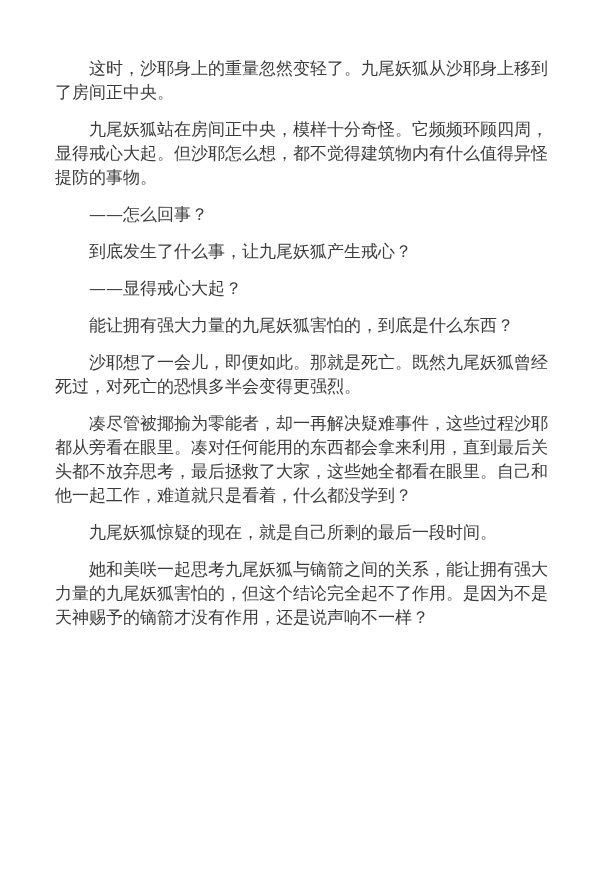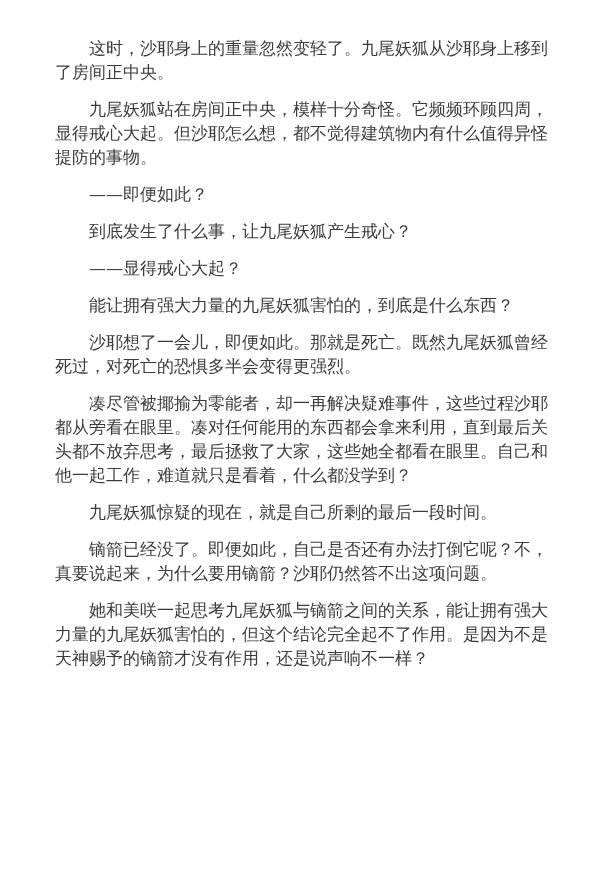--- a/index.html
+++ b/index.html
@@ -9,42 +9,41 @@
   }
   body {
     width: 613px;
     height: 869px;
     overflow: hidden;
   }
   .page {
     box-sizing: border-box;
     width: 613px;
     height: 869px;
-    padding: 36px 65px 30px 55px;
+    padding: 56px 65px 30px 55px;
     background: #ffffff;
     font-family: "DejaVu Serif", serif;
     color: #3b3b3b;
   }
   .para {
     font-size: 17px;
     line-height: 24px;
     margin: 0 0 13px 0;
     text-indent: 2em;
     text-align: justify;
     letter-spacing: 0;
   }
 </style>
 </head>
 <body>
 
 <div class="page">
   <p class="para">这时，沙耶身上的重量忽然变轻了。九尾妖狐从沙耶身上移到了房间正中央。</p>
   <p class="para">九尾妖狐站在房间正中央，模样十分奇怪。它频频环顾四周，显得戒心大起。但沙耶怎么想，都不觉得建筑物内有什么值得异怪提防的事物。</p>
-  <p class="para">——即便如此？</p>
+  <p class="para">——怎么回事？</p>
   <p class="para">到底发生了什么事，让九尾妖狐产生戒心？</p>
   <p class="para">——显得戒心大起？</p>
   <p class="para">能让拥有强大力量的九尾妖狐害怕的，到底是什么东西？</p>
   <p class="para">沙耶想了一会儿，即便如此。那就是死亡。既然九尾妖狐曾经死过，对死亡的恐惧多半会变得更强烈。</p>
   <p class="para">凑尽管被揶揄为零能者，却一再解决疑难事件，这些过程沙耶都从旁看在眼里。凑对任何能用的东西都会拿来利用，直到最后关头都不放弃思考，最后拯救了大家，这些她全都看在眼里。自己和他一起工作，难道就只是看着，什么都没学到？</p>
   <p class="para">九尾妖狐惊疑的现在，就是自己所剩的最后一段时间。</p>
-  <p class="para">镝箭已经没了。即便如此，自己是否还有办法打倒它呢？不，真要说起来，为什么要用镝箭？沙耶仍然答不出这项问题。</p>
   <p class="para">她和美咲一起思考九尾妖狐与镝箭之间的关系，能让拥有强大力量的九尾妖狐害怕的，但这个结论完全起不了作用。是因为不是天神赐予的镝箭才没有作用，还是说声响不一样？</p>
 </div>
 
 </body></html>

